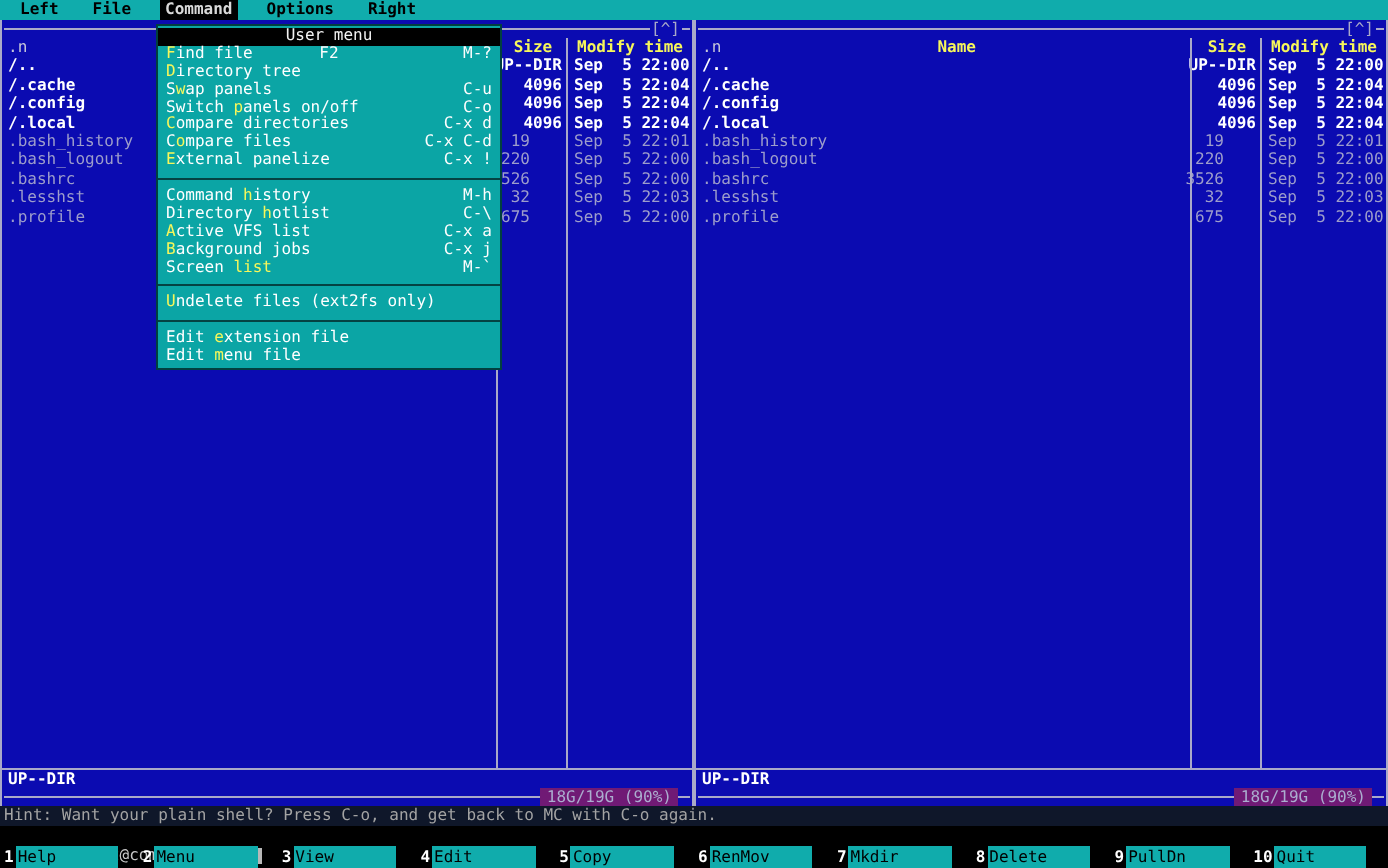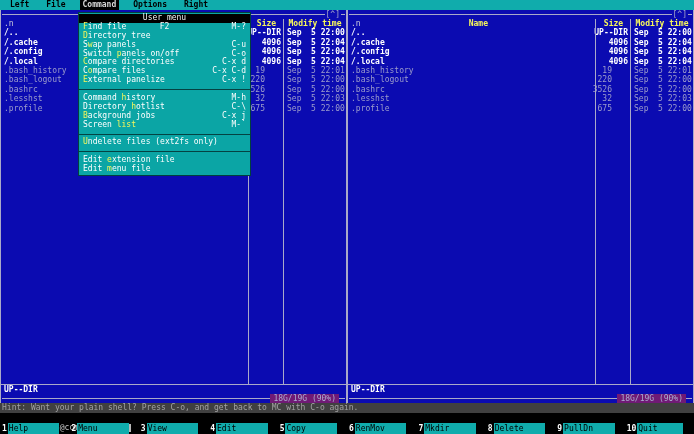--- a/index.html
+++ b/index.html
@@ -60,21 +60,21 @@
     height:8.9px; line-height:8.9px; padding:0 4px; color:#fff; white-space:pre;
   }
   .ditem .hot { color:#f7f75a; }
   .ditem .dshort { color:#fdfdfd; }
   .ditem.selected { background:#000; color:#f2f2f2;flex-direction:column; }
   .ditem.separator { position:relative; }
   .ditem.separator::before {
     content:""; position:absolute; left:0; right:0; top:4px; border-top:1px solid rgba(0,0,0,0.6);
   }
   
-  .hint { height:10px; line-height:10px; color:#a3a3a3; padding-left:2px; white-space:pre; background:#404040; }
+  .hint { height:10px; line-height:10px; color:#a3a3a3; padding-left:2px; white-space:pre; background:#0f172a; }
   .prompt { height:10px; line-height:10px; color:#c6c6c6; padding-left:2px; white-space:pre; background:#000; }
   .cursor { display:inline-block; width:5px; height:8px; background:#b8b8b8; vertical-align:middle; margin-left:4px; }
   .keybar { height:11px; display:flex; background:#000; }
   .fkey { flex:1 1 0; display:flex; height:11px; line-height:11px; overflow:hidden; }
   .fnum { color:#fff; font-weight:bold; padding:0 1px 0 2px; white-space:pre; }
   .flabel { flex:1; background:#10acac; color:#000; padding-left:1px; margin-right:10px; white-space:pre; }
   .fkey:last-child .flabel { margin-right:11px; }
 </style>
 </head>
 <body>
@@ -303,20 +303,24 @@
         <div class="ditem normal">
           <span class="dlabel"><span class="pre">Command </span><span class="hot">h</span><span class="post">istory</span></span>
           <span class="dshort">M-h</span>
         </div>
 
         <div class="ditem normal">
           <span class="dlabel"><span class="pre">Directory </span><span class="hot">h</span><span class="post">otlist</span></span>
           <span class="dshort">C-\</span>
         </div>
 
+        <div class="ditem normal">
+          <span class="dlabel"><span class="pre"></span><span class="hot">A</span><span class="post">ctive VFS list</span></span>
+          <span class="dshort">C-x a</span>
+        </div>
 
         <div class="ditem normal">
           <span class="dlabel"><span class="pre"></span><span class="hot">B</span><span class="post">ackground jobs</span></span>
           <span class="dshort">C-x j</span>
         </div>
 
         <div class="ditem normal">
           <span class="dlabel"><span class="pre">Screen </span><span class="hot">list</span><span class="post"></span></span>
           <span class="dshort">M-`</span>
         </div>

